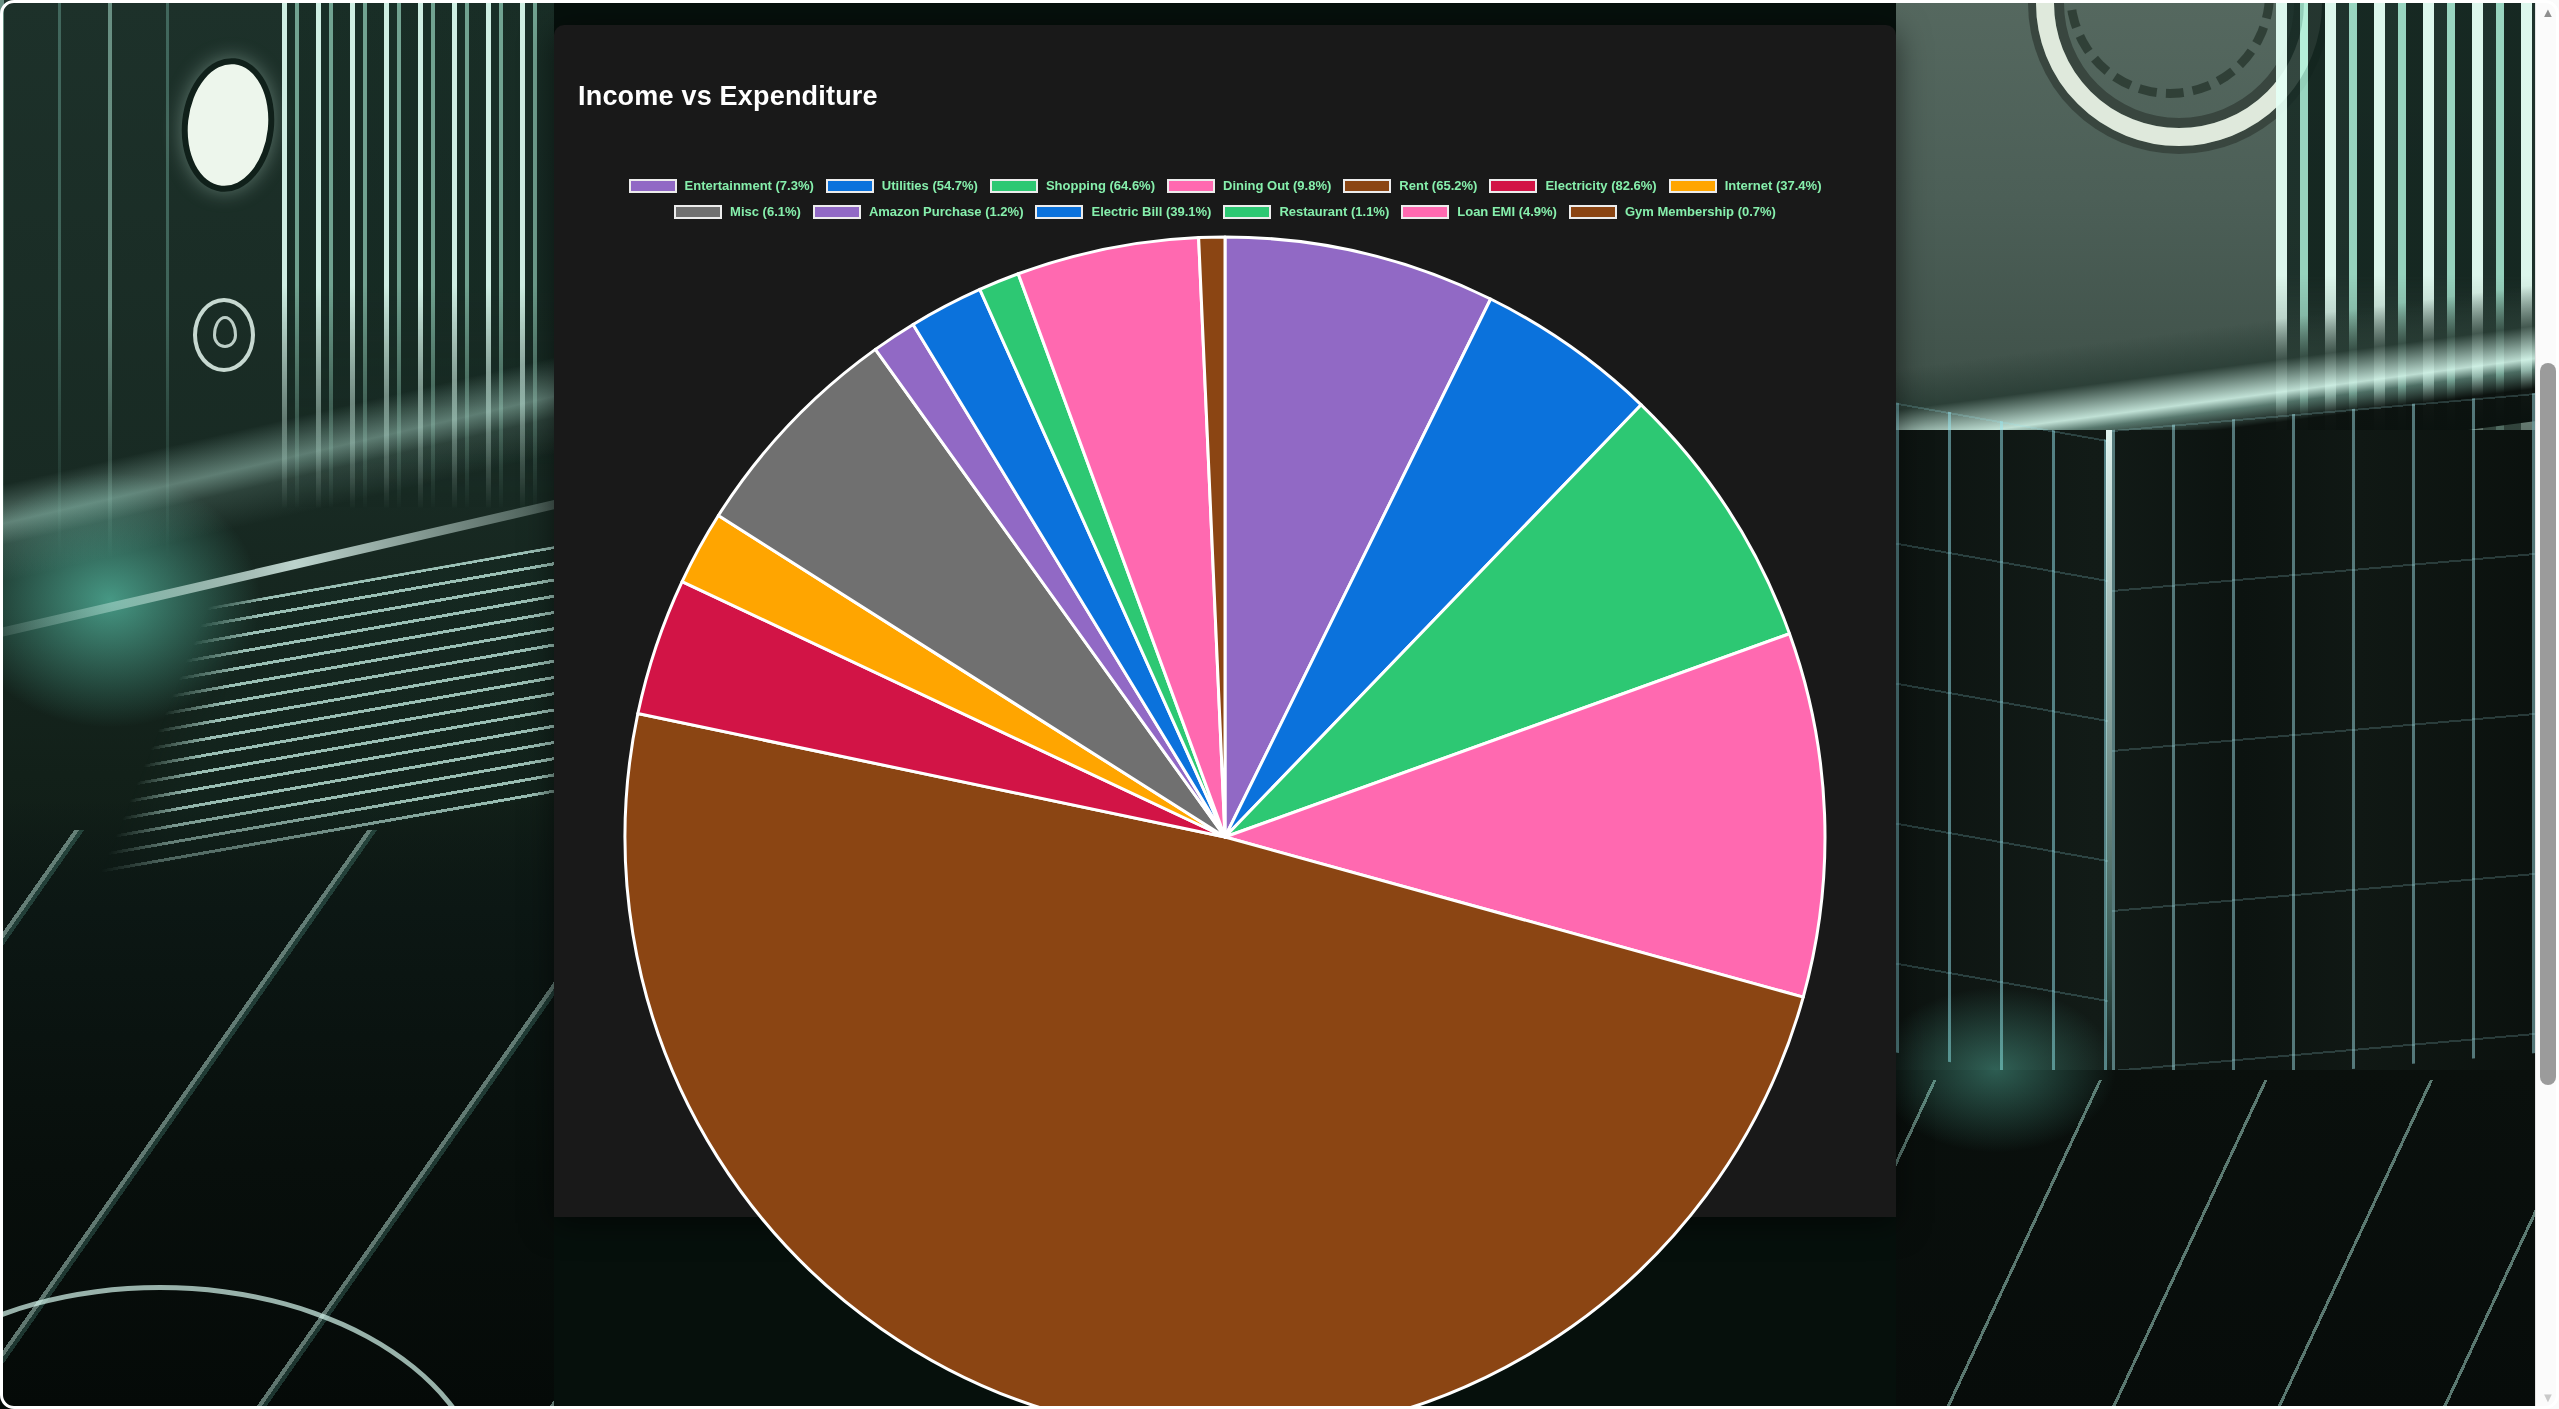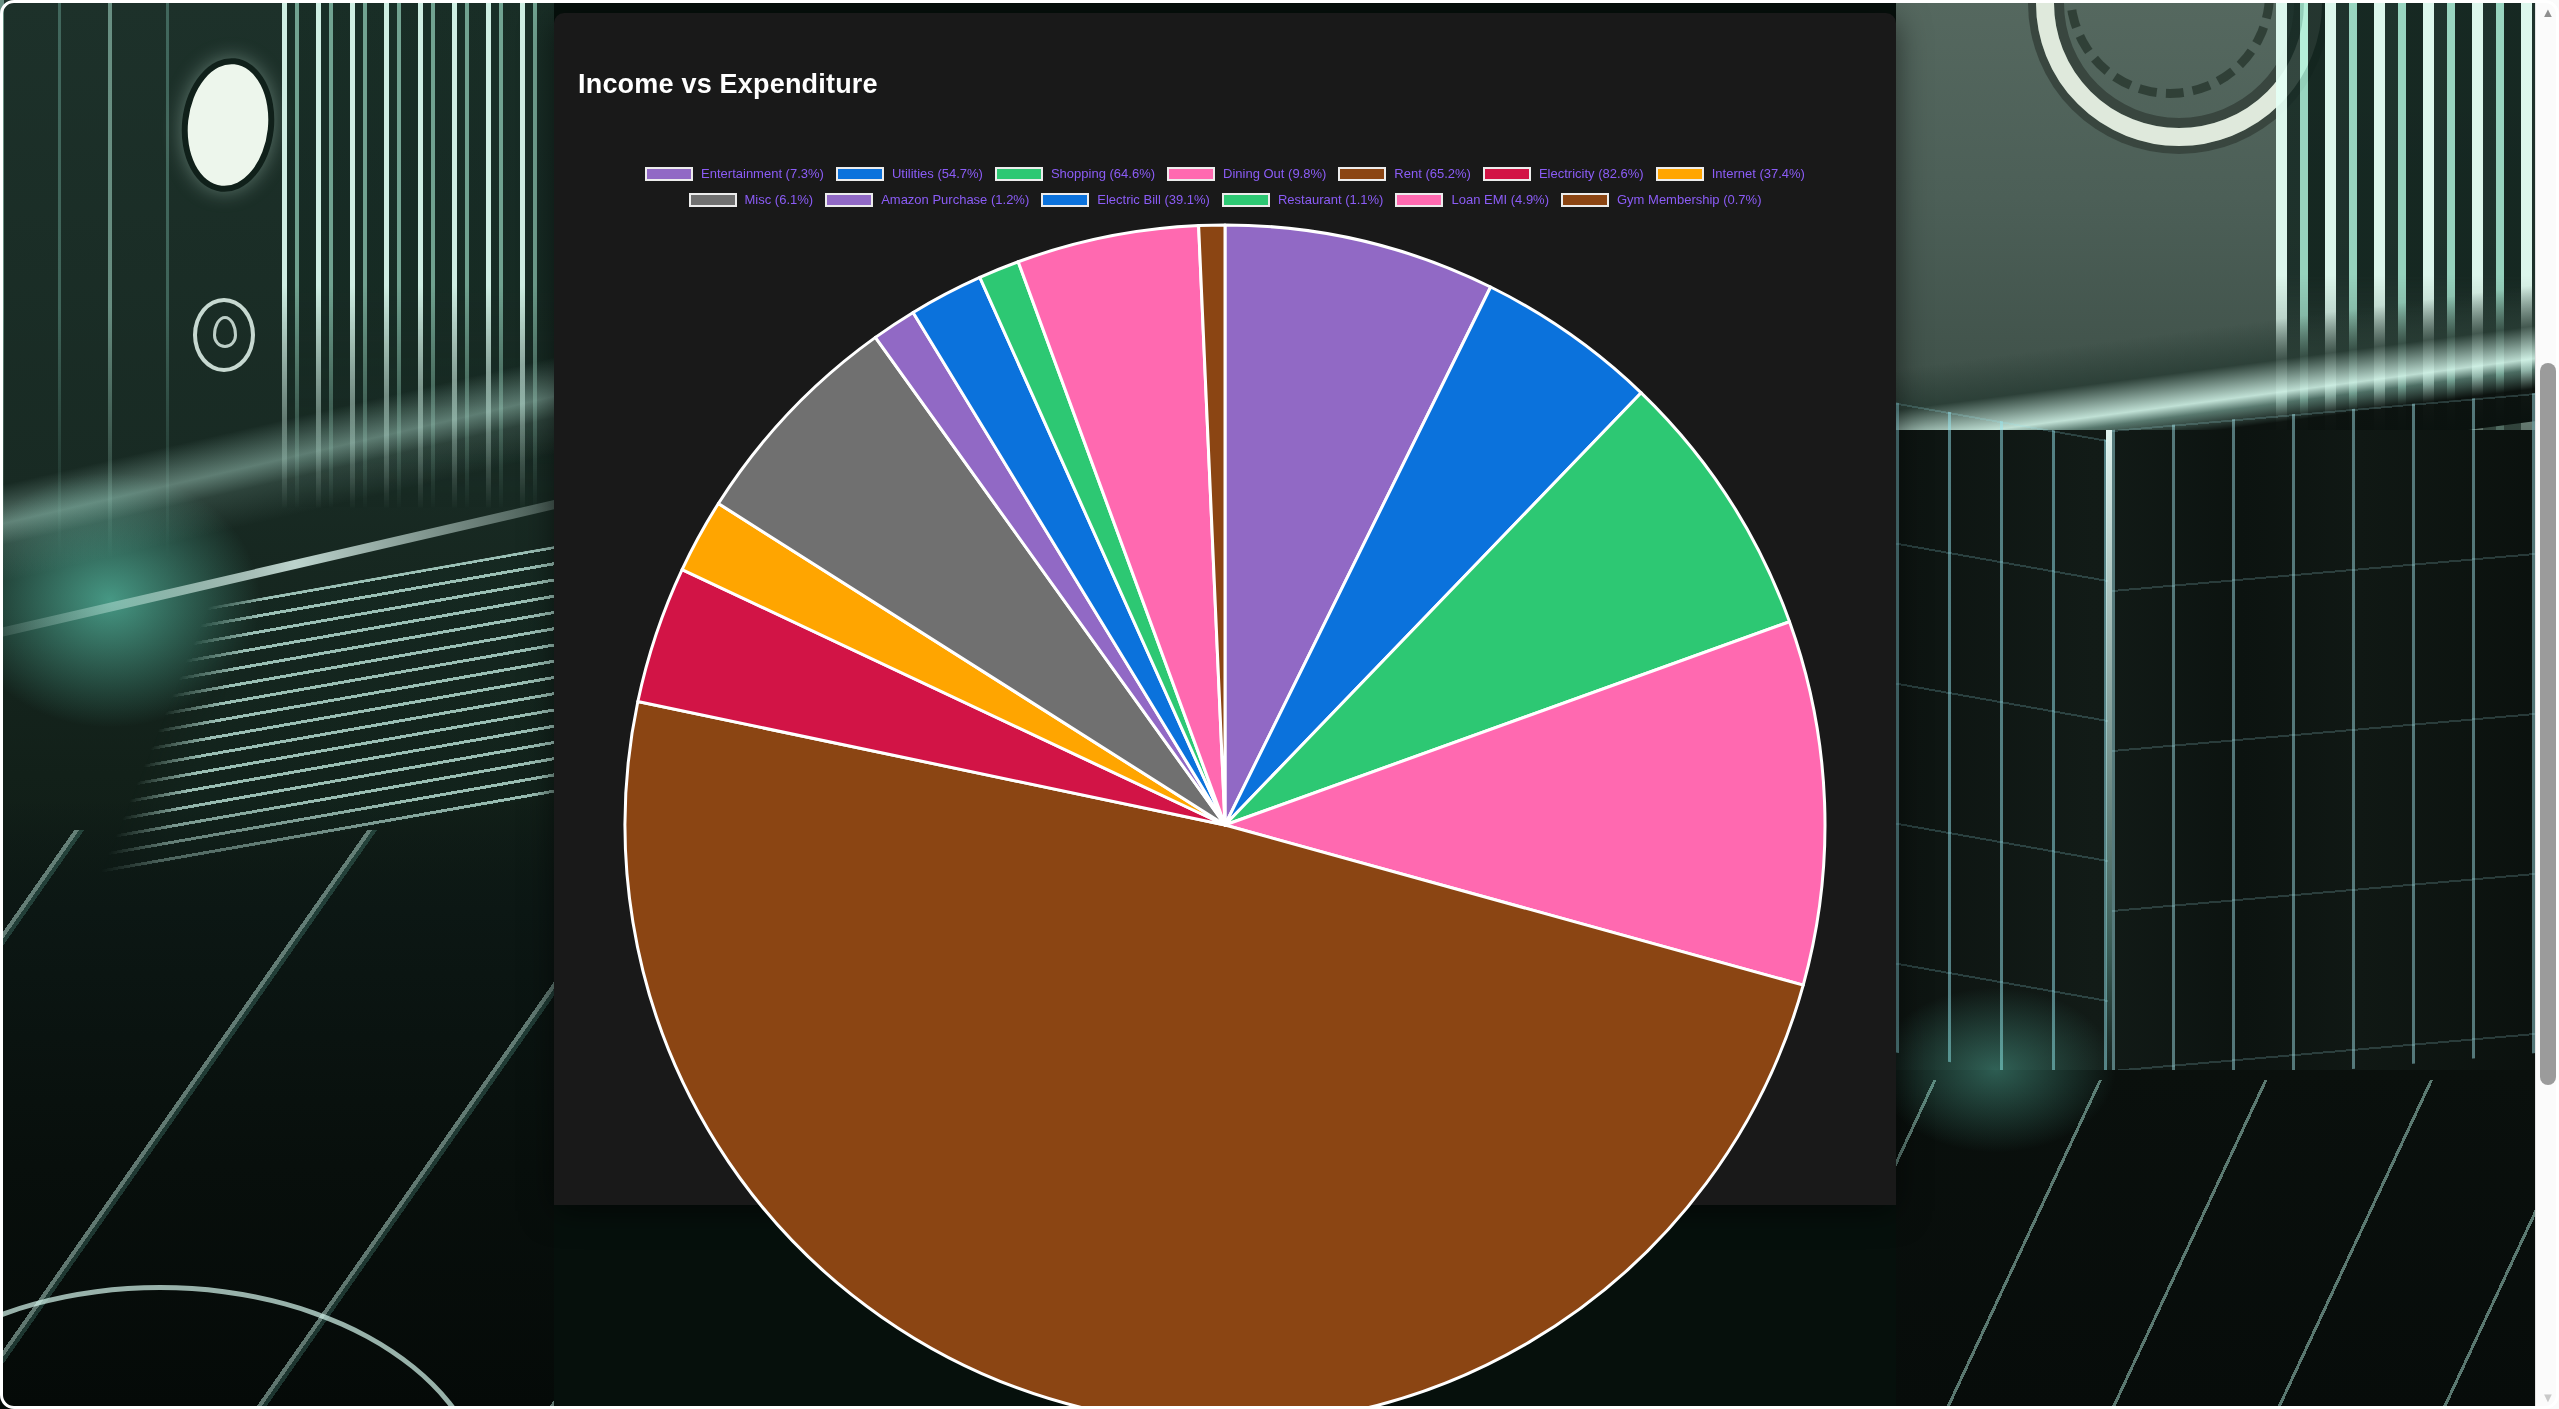--- a/index.html
+++ b/index.html
@@ -60,29 +60,29 @@
   .bgr-cube-lines-r{position:absolute;left:216px;top:430px;width:447px;height:660px;transform:skewY(-5deg);transform-origin:left top;
     background:repeating-linear-gradient(90deg,rgba(170,240,248,.45) 0 3px,transparent 3px 60px),
                repeating-linear-gradient(180deg,rgba(170,240,248,.18) 0 2px,transparent 2px 160px);}
   .bgr-bottom{position:absolute;left:0;top:1070px;width:663px;height:339px;
     background:linear-gradient(180deg,#0a100d,#070c0a);}
   .bgr-bottom-lines{position:absolute;left:-40px;top:1080px;width:740px;height:329px;opacity:.9;
     background:repeating-linear-gradient(115deg,transparent 0 70px,rgba(190,250,235,.5) 70px 73px,transparent 73px 150px);}
   .bgr-glow{position:absolute;left:-60px;top:960px;width:320px;height:220px;
     background:radial-gradient(closest-side,rgba(110,235,210,.35),transparent 75%);}
   
-  .panel{position:absolute;left:554px;top:13px;width:1342px;height:1192px;background:#191919;
+  .panel{position:absolute;left:554px;top:25px;width:1342px;height:1192px;background:#191919;
     border-radius:10px 10px 0 0;box-shadow:0 6px 32px rgba(0,0,0,.55);z-index:10;}
   .panel-title{position:absolute;left:24px;top:56px;margin:0;font-size:27px;font-weight:bold;color:#ffffff;letter-spacing:.2px;}
   .chart-title{position:absolute;top:126px;left:0;right:0;text-align:center;font-size:12.5px;font-weight:bold;color:#9a9a9a;}
   .legend{position:absolute;top:154px;left:0;right:0;z-index:3;}
   .legend-row{display:flex;justify-content:center;align-items:center;gap:12px;height:14px;margin-bottom:12px;}
   .legend-item{display:inline-flex;align-items:center;cursor:pointer;white-space:nowrap;}
   .legend-swatch{display:inline-block;width:44px;height:10px;border:2px solid #ececec;margin-right:8px;}
-  .legend-label{font-size:13px;color:#8b5cf6;line-height:14px;}
+  .legend-label{font-size:13px;color:#86efac;line-height:14px;font-weight:bold;}
   svg.pie{position:absolute;left:0;top:0;z-index:2;}
   svg.pie path{stroke:#ffffff;stroke-width:3;stroke-linejoin:round;}
   
   .scrollbar{position:absolute;left:2535px;top:0;width:24px;height:1409px;background:#fbfbfb;
     border-left:1px solid #e4e4e4;z-index:20;}
   .sb-arrow{position:absolute;left:0;width:24px;text-align:center;font-size:13px;line-height:14px;cursor:pointer;}
   .sb-up{top:6px;color:#8f8f8f;}
   .sb-down{bottom:4px;color:#c9c9c9;}
   .sb-thumb{position:absolute;left:4px;top:363px;width:16px;height:722px;background:#9b9b9b;border-radius:8px;cursor:pointer;}
   

